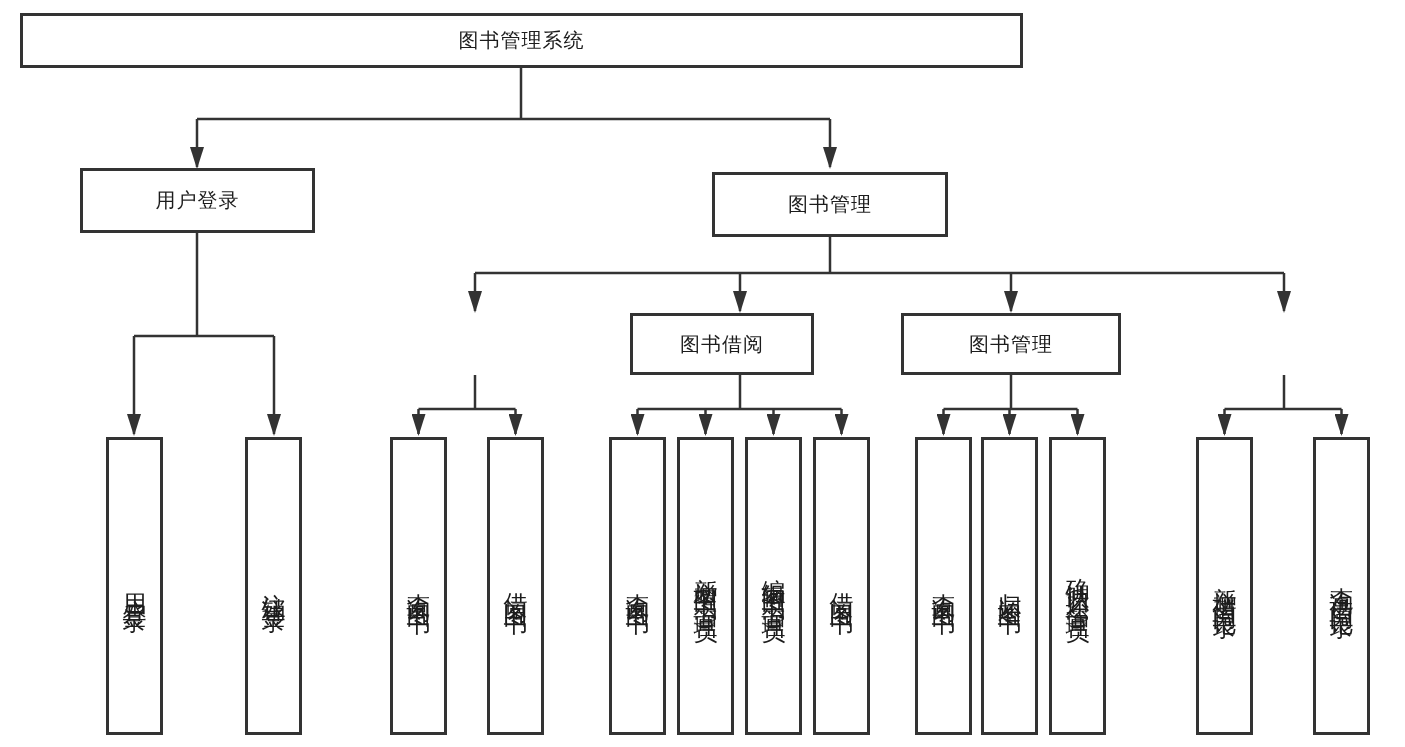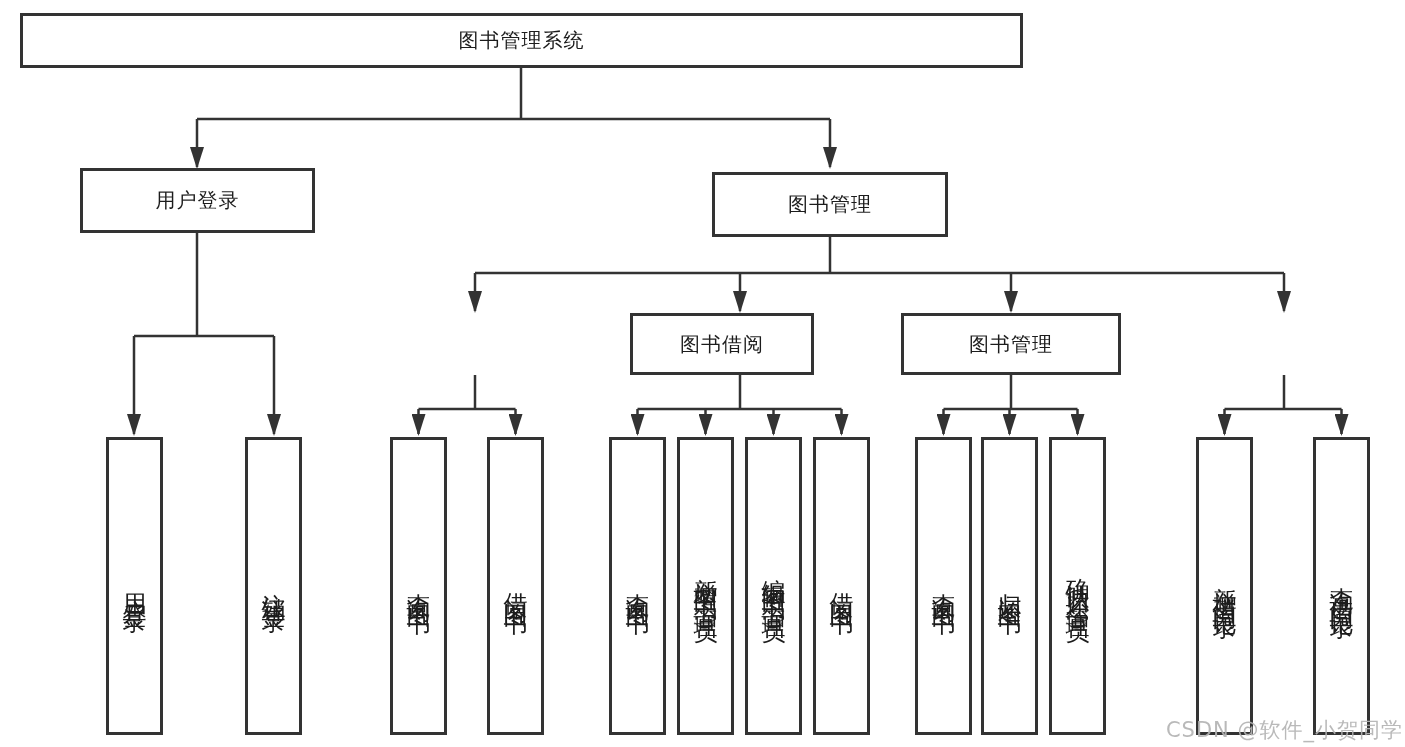--- a/index.html
+++ b/index.html
@@ -94,14 +94,13 @@
   <div class="node node-v" style="left:745px;top:437px;width:57px;height:298px;">编辑图书（管理员）</div>
   <div class="node node-v" style="left:813px;top:437px;width:57px;height:298px;">借阅图书</div>
 
   <div class="node node-v" style="left:915px;top:437px;width:57px;height:298px;">查询图书</div>
   <div class="node node-v" style="left:981px;top:437px;width:57px;height:298px;">归还图书</div>
   <div class="node node-v" style="left:1049px;top:437px;width:57px;height:298px;">确认归还（管理员）</div>
 
   <div class="node node-v" style="left:1196px;top:437px;width:57px;height:298px;">新增借阅记录</div>
   <div class="node node-v" style="left:1313px;top:437px;width:57px;height:298px;">查询借阅记录</div>
 
-  <div class="watermark">CSDN @软件_小贺同学</div>
 </div>
 
 </body></html>

